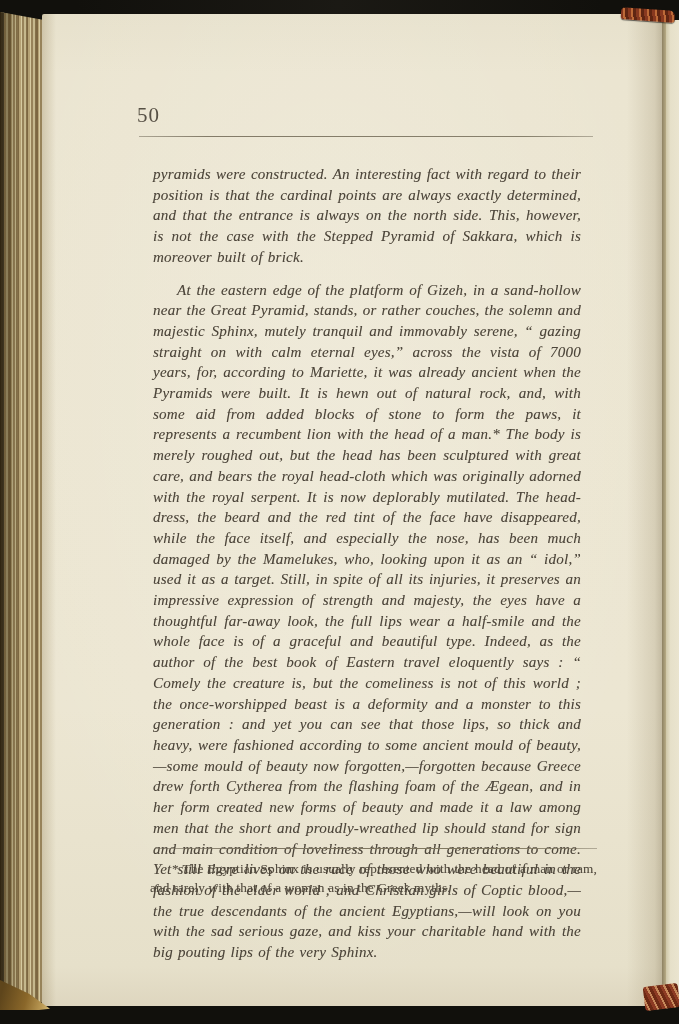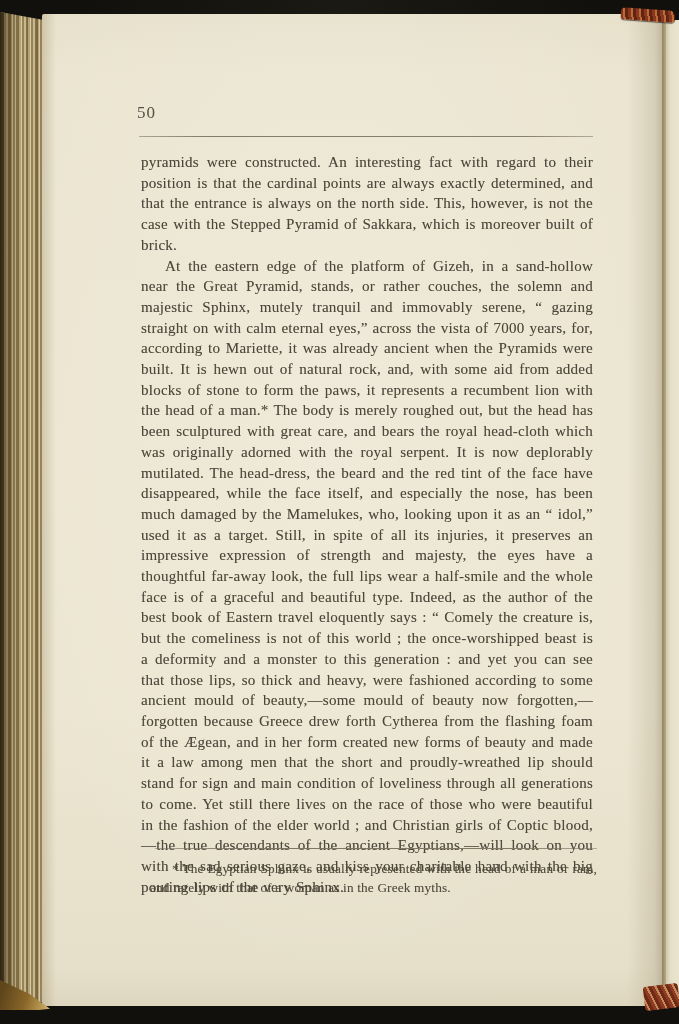--- a/index.html
+++ b/index.html
@@ -45,30 +45,30 @@
   .corner-wedge{position:absolute;left:0;top:976px;width:50px;height:34px;
     background:linear-gradient(105deg,#5e451b 10%,#8a672a 55%,#bb9a55 85%,#d7bc77);
     clip-path:polygon(0 12%,58% 52%,100% 96%,78% 100%,0 100%);}
   
   .tailband{position:absolute;left:644px;top:985px;width:35px;height:24px;
     transform:rotate(-7deg);border-radius:3px;
     background:repeating-linear-gradient(70deg,#8c3a23 0 3px,#c6885a 3px 5px,#6d2a15 5px 8px);}
 
   
   .running-head{position:absolute;left:98px;top:90px;width:452px;height:22px;}
-  .page-num{position:absolute;left:-3px;top:-1px;font-size:17px;letter-spacing:1px;color:#565045;font-family:Liberation Serif, serif;}
+  .page-num{position:absolute;left:-3px;top:-1px;font-size:21px;letter-spacing:1px;color:#565045;font-family:Liberation Serif, serif;}
   .running-title{display:block;text-align:center;font-size:13.8px;letter-spacing:3.2px;
     word-spacing:5px;color:#585144;}
   .head-rule{position:absolute;left:97px;top:122px;width:454px;height:1px;
     background:linear-gradient(90deg,rgba(118,110,94,.55),#837b68 15%,#87806c 85%,rgba(118,110,94,.5));}
   .body-text{position:absolute;left:99px;top:138px;width:452px;
     font-size:15px;line-height:20.7px;letter-spacing:.25px;word-spacing:1px;
     text-align:justify;color:#4c453a;
     text-shadow:.2px .2px 0 rgba(70,60,45,.3);}
-  .body-text p{margin:0;}
+  .body-text p{margin:12px;font-style:italic;}
   .body-text p.indent{text-indent:24px;}
   .foot-rule{position:absolute;left:113px;top:834px;width:442px;height:1px;
     background:linear-gradient(90deg,rgba(110,102,86,.5),#7d7562 20%,#81795f 80%,rgba(110,102,86,.45));}
   .footnote{position:absolute;left:108px;top:846px;width:447px;
     font-size:13.2px;line-height:18.8px;letter-spacing:.2px;
     text-align:justify;text-indent:22px;color:#50493d;
     text-shadow:.2px .2px 0 rgba(70,60,45,.25);}
 </style>
 </head>
 <body>

